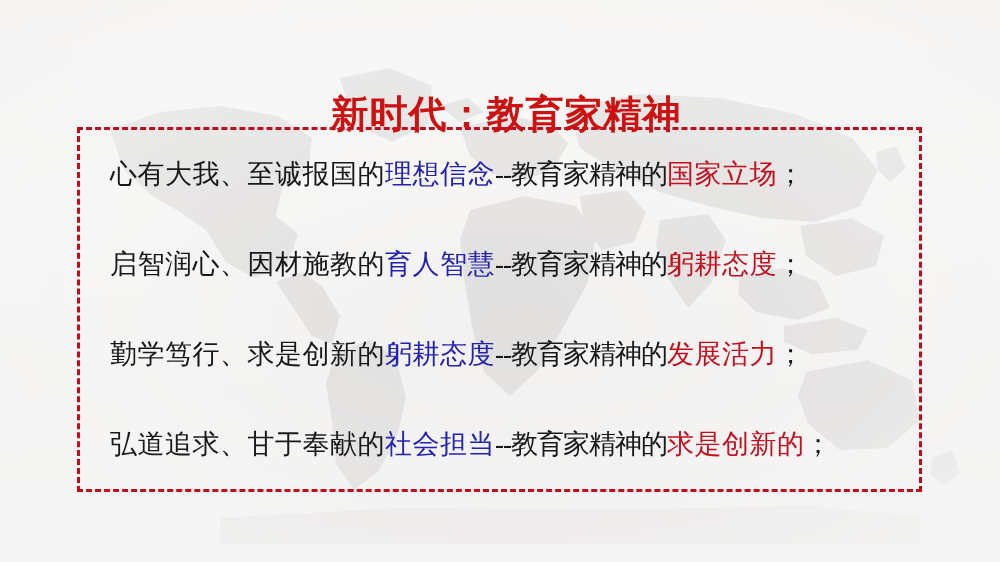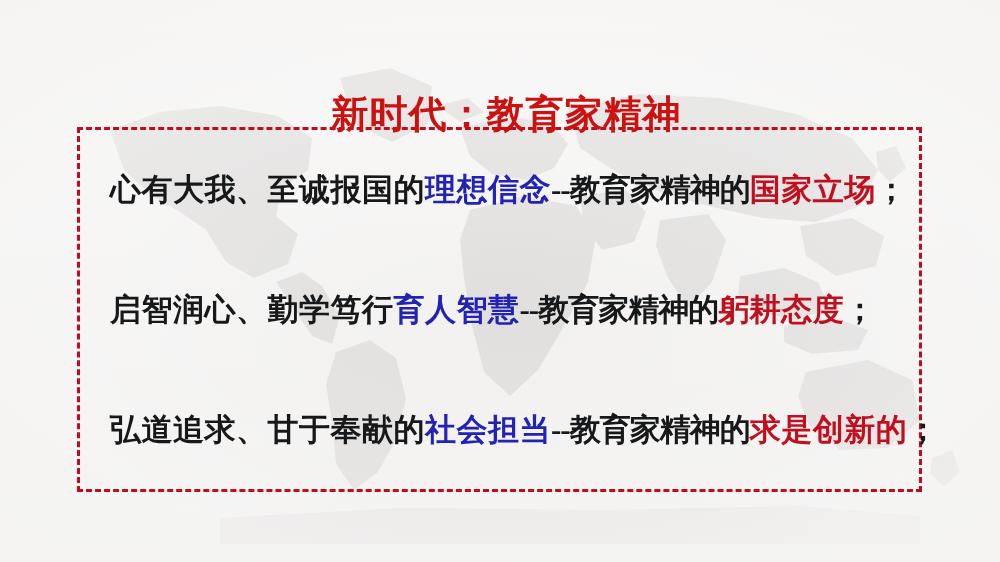--- a/index.html
+++ b/index.html
@@ -88,26 +88,25 @@
     top: 0;
     right: 8px;
     height: 100%;
     display: flex;
     flex-direction: column;
     justify-content: space-around;
   }
 
   .line {
     font-family: "Liberation Serif", "DejaVu Serif", serif;
-    font-size: 31px;
+    font-size: 27px;
     line-height: 1;
     white-space: nowrap;
     color: #16181a;
     letter-spacing: 0.5px;
-    font-weight: bold;
   }
 
   .seg-black { color: #16181a; }
   .seg-blue  { color: #2222b4; }
   .seg-red   { color: #c01020; }
   .seg-dash  { color: #16181a; letter-spacing: -1px; }
   .seg-semi  { color: #16181a; }
 </style>
 </head>
 <body>
@@ -157,23 +156,26 @@
 
   <div id="content-box">
     <div id="lines">
 
       <div class="line">
         <span class="seg-black">心有大我、至诚报国的</span><span class="seg-blue">理想信念</span><span class="seg-dash">--教育家精神的</span><span class="seg-red">国家立场</span><span class="seg-semi">；</span>
       </div>
 
 
       <div class="line">
-        <span class="seg-black">启智润心、勤学笃行</span><span class="seg-blue">育人智慧</span><span class="seg-dash">--教育家精神的</span><span class="seg-red">躬耕态度</span><span class="seg-semi">；</span>
+        <span class="seg-black">启智润心、因材施教的</span><span class="seg-blue">育人智慧</span><span class="seg-dash">--教育家精神的</span><span class="seg-red">躬耕态度</span><span class="seg-semi">；</span>
       </div>
 
+      <div class="line">
+        <span class="seg-black">勤学笃行、求是创新的</span><span class="seg-blue">躬耕态度</span><span class="seg-dash">--教育家精神的</span><span class="seg-red">发展活力</span><span class="seg-semi">；</span>
+      </div>
 
       <div class="line">
         <span class="seg-black">弘道追求、甘于奉献的</span><span class="seg-blue">社会担当</span><span class="seg-dash">--教育家精神的</span><span class="seg-red">求是创新的</span><span class="seg-semi">；</span>
       </div>
 
 
     </div>
   </div>
 
 </div>

